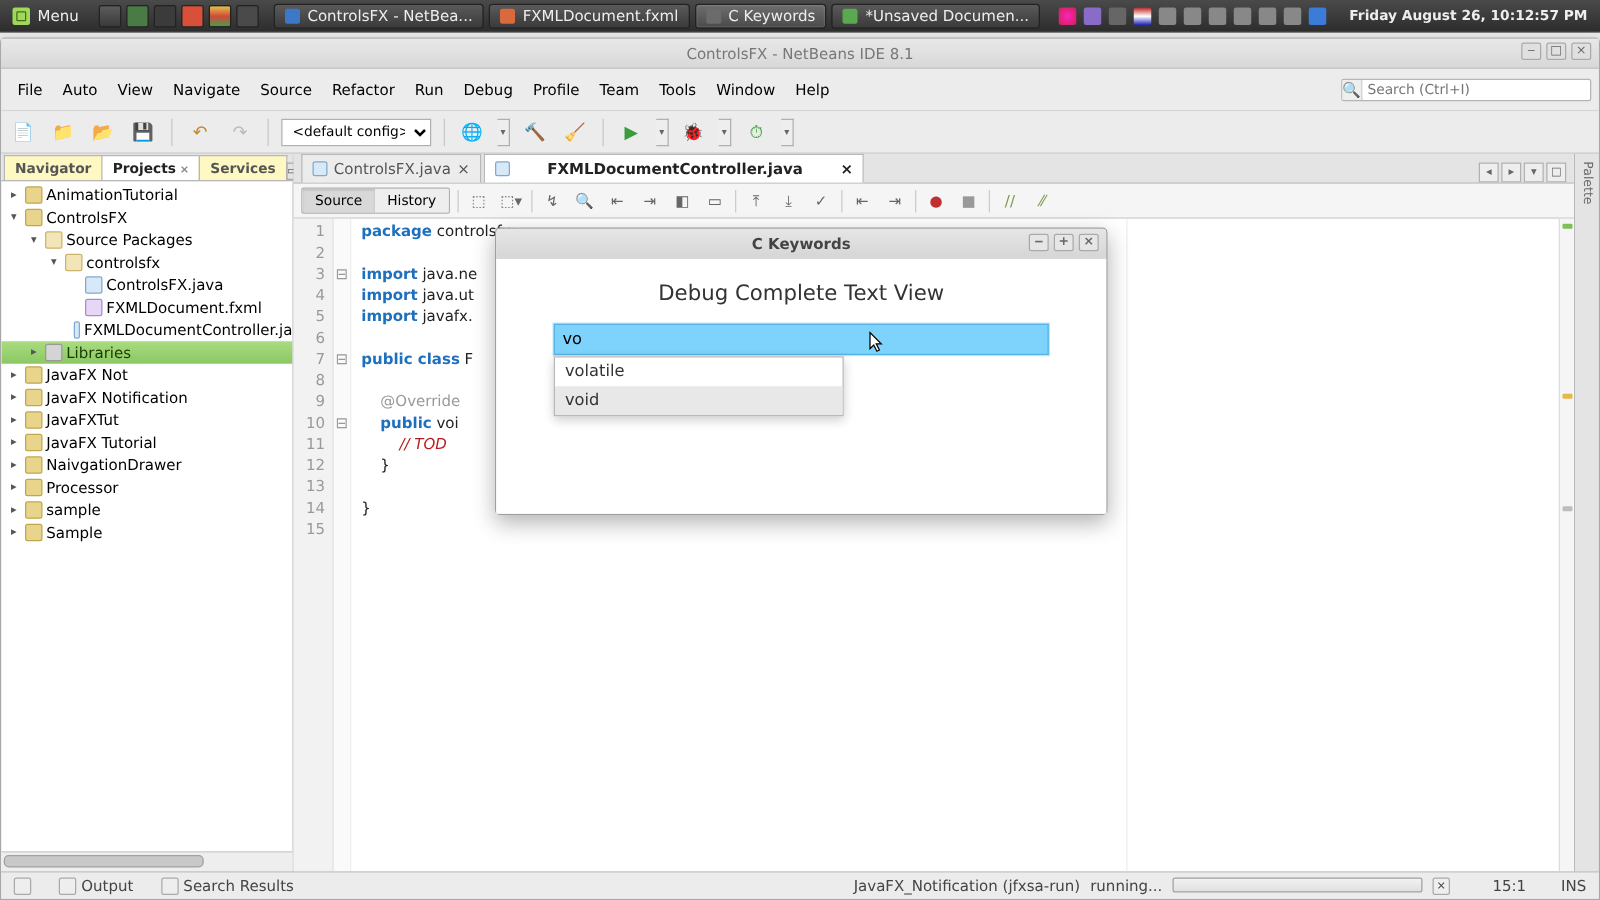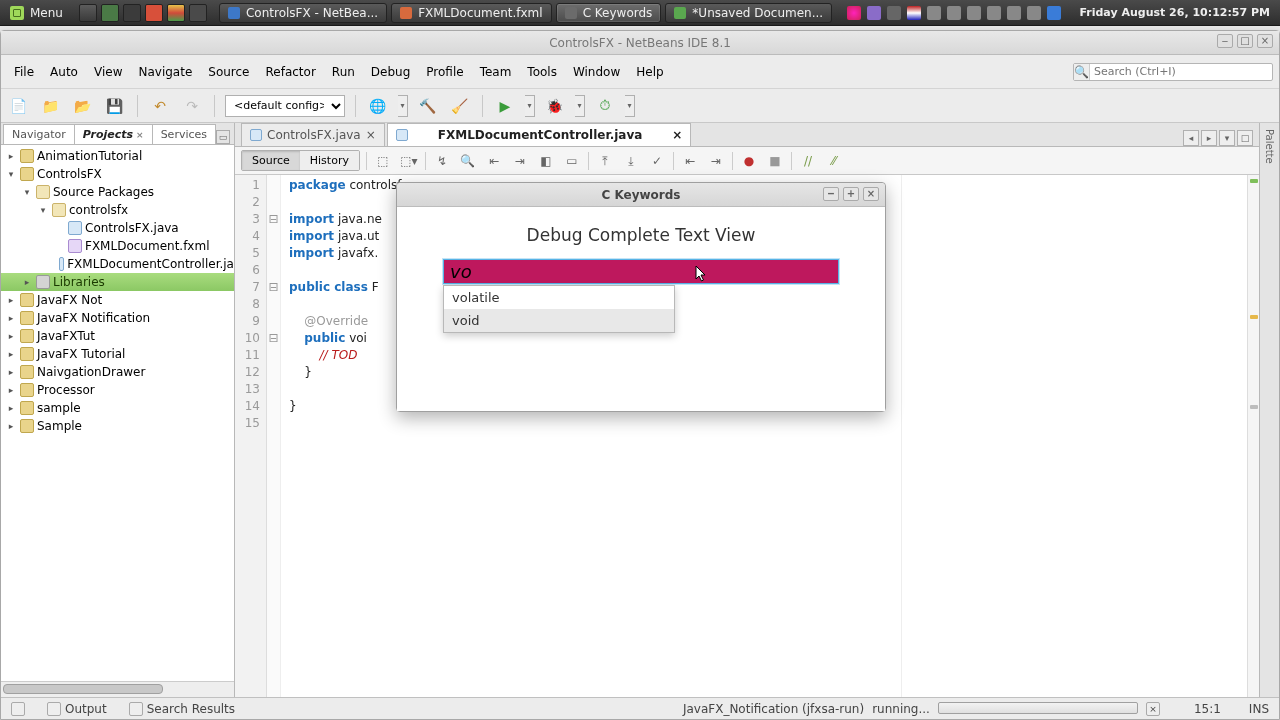--- a/index.html
+++ b/index.html
@@ -36,22 +36,22 @@
 .tb-sep { width:1px; height:22px; background:#c8c8c8; margin:0 2px; }
 .tb-btn { width:24px; height:24px; display:flex; align-items:center; justify-content:center; border-radius:2px; cursor:pointer; font-size:14px; color:#555; }
 .tb-select { height:22px; border:1px solid #b0b0b0; background:#fff; padding:0 4px; font-size:11px; width:120px; }
 .dd-arrow { width:10px; height:22px; border:1px solid #b0b0b0; border-left:none; background:#eee; display:flex; align-items:center; justify-content:center; font-size:8px; color:#666; }
 
 .ide-body { flex:1; display:flex; overflow:hidden; }
 
 
 .left-panel { width:234px; background:#fff; border-right:1px solid #b8b8b8; display:flex; flex-direction:column; }
 .left-tabs { height:22px; background:#e4e4e4; border-bottom:1px solid #b8b8b8; display:flex; align-items:flex-end; padding-left:2px; }
-.left-tabs .ltab { padding:3px 8px; font-size:11px; border:1px solid #b8b8b8; border-bottom:none; background:#ffffff; margin-right:-1px; cursor:pointer; color:#555; }
-.left-tabs .ltab.active { background:#fff; font-weight:bold; color:#222;font-style:italic; }
+.left-tabs .ltab { padding:3px 8px; font-size:11px; border:1px solid #b8b8b8; border-bottom:none; background:#fef9c3; margin-right:-1px; cursor:pointer; color:#555;font-weight:bold; }
+.left-tabs .ltab.active { background:#fff; font-weight:bold; color:#222; }
 .left-tabs .tabx { font-size:9px; margin-left:3px; color:#888; }
 .left-tabs .mini { margin-left:auto; margin-right:4px; width:14px; height:14px; border:1px solid #aaa; font-size:9px; text-align:center; line-height:12px; color:#666; cursor:pointer; }
 .tree { flex:1; overflow:auto; padding:2px 0; }
 .tree-row { display:flex; align-items:center; height:18px; padding-left:4px; cursor:pointer; white-space:nowrap; }
 .tree-row.selected { background:linear-gradient(#a9dc7f,#8bc864); color:#1b3a00; }
 .tw { width:12px; height:12px; display:inline-flex; align-items:center; justify-content:center; font-size:9px; color:#555; }
 .ticon2 { width:14px; height:14px; margin:0 3px; display:inline-flex; align-items:center; justify-content:center; font-size:10px; border-radius:2px; }
 .ic-proj { background:#e9d48b; border:1px solid #c0a74e; }
 .ic-pkg { background:#f2e6b8; border:1px solid #cbb36a; }
 .ic-java { background:#d7e8f7; border:1px solid #7fa9d0; color:#2e5f8f; }
@@ -88,21 +88,21 @@
 .err-strip .mk { position:absolute; left:2px; width:8px; height:4px; border-radius:1px; }
 
 
 .app-window { position:absolute; left:396px; top:182px; width:490px; height:230px; background:#f7f7f7; border:1px solid #9f9f9f; border-radius:4px; box-shadow:0 6px 18px rgba(0,0,0,.3); display:flex; flex-direction:column; z-index:50; }
 .app-title { height:24px; background:linear-gradient(#e6e6e6,#d6d6d6); border-bottom:1px solid #bcbcbc; display:flex; align-items:center; justify-content:center; color:#444; font-size:11px; font-weight:bold; position:relative; border-radius:4px 4px 0 0; }
 .app-title .awb { position:absolute; right:6px; top:4px; display:flex; gap:4px; }
 .app-title .ab { width:16px; height:14px; border:1px solid #aaa; background:#e6e6e6; font-size:10px; line-height:12px; text-align:center; color:#666; cursor:pointer; border-radius:2px; }
 .app-body { flex:1; background:#fff; padding:18px 46px 20px; display:flex; flex-direction:column; align-items:center; }
 .app-heading { font-size:17px; color:#333; margin-bottom:14px; }
 .ac-field { width:100%; position:relative; }
-.ac-input { width:100%; height:25px; border:1px solid #57b3e6; background:#be185d; padding:0 6px; font-size:18px; outline:none; box-shadow:0 0 0 1px rgba(87,179,230,.35);font-style:italic; }
+.ac-input { width:100%; height:25px; border:1px solid #57b3e6; background:#7dd3fc; padding:0 6px; font-size:13px; outline:none; box-shadow:0 0 0 1px rgba(87,179,230,.35); }
 .ac-popup { position:absolute; left:0; top:26px; width:232px; background:#fff; border:1px solid #b8b8b8; box-shadow:0 3px 8px rgba(0,0,0,.2); }
 .ac-item { padding:4px 8px; font-size:13px; cursor:pointer; color:#333; }
 .ac-item.sel { background:#e8e8e8; }
 
 .cursor-arrow { position:absolute; left:695px; top:265px; width:12px; height:18px; z-index:60; pointer-events:none; }
 .cursor-arrow svg { width:100%; height:100%; }
 
 
 .palette-strip { width:20px; background:#e4e4e4; border-left:1px solid #b8b8b8; display:flex; align-items:flex-start; justify-content:center; }
 .palette-strip span { writing-mode:vertical-rl; font-size:10px; color:#666; padding-top:6px; cursor:pointer; }

